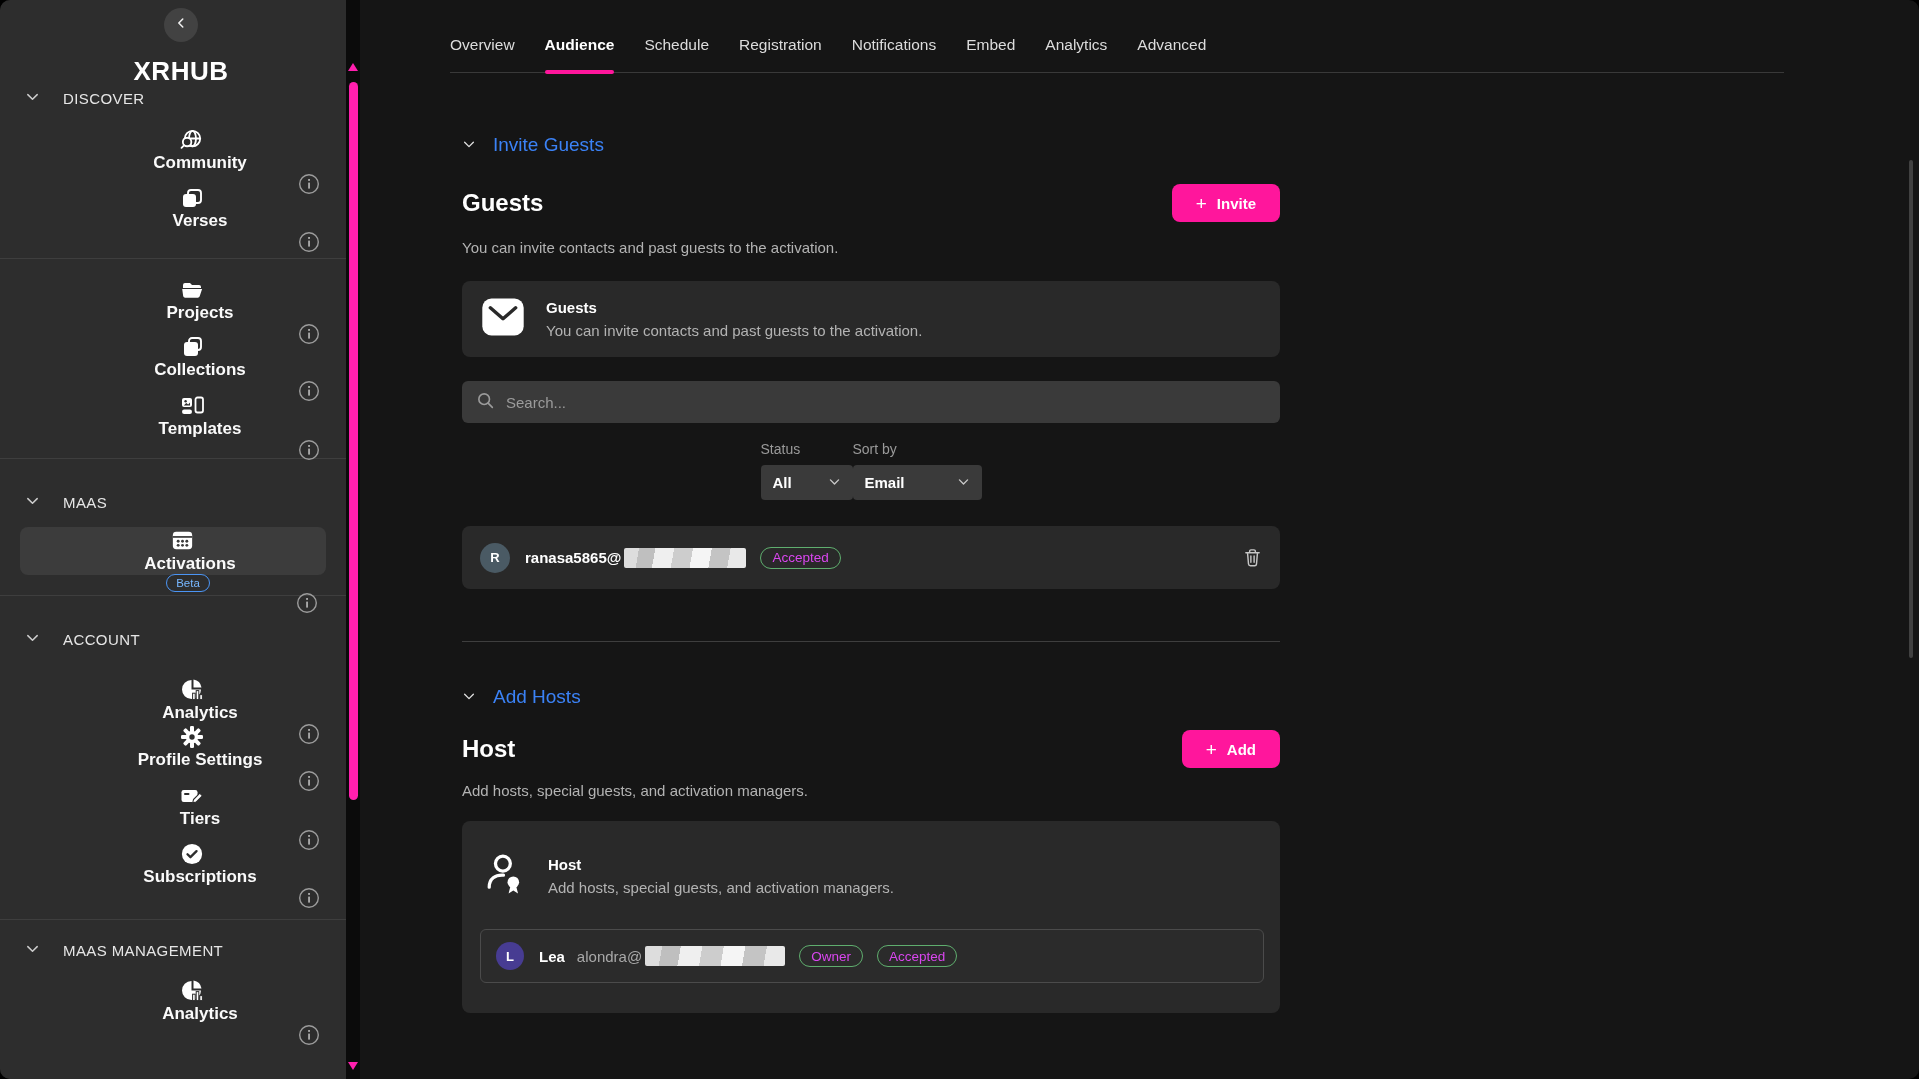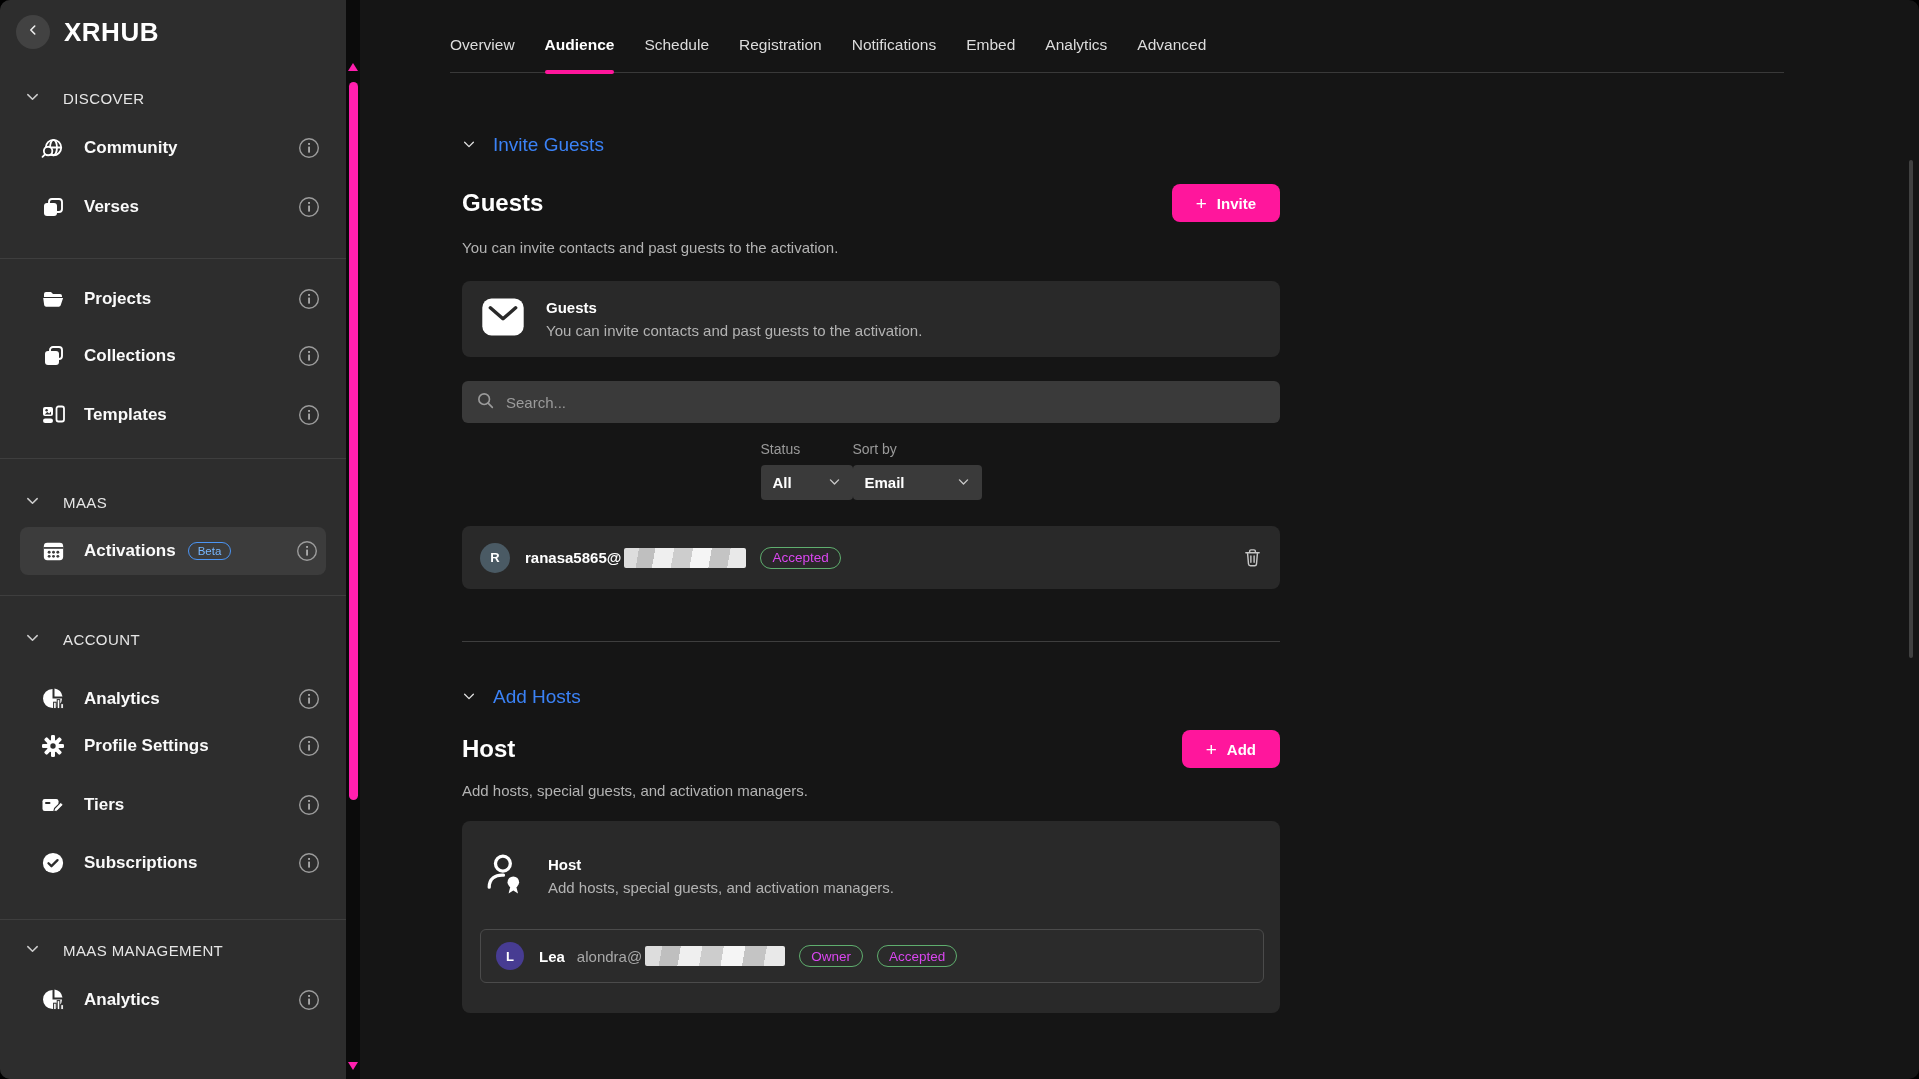--- a/index.html
+++ b/index.html
@@ -2,25 +2,25 @@
 <html><head>
 <meta charset="utf-8">
 <style>
   * { box-sizing: border-box; margin: 0; padding: 0; }
   html,body { width:1919px; height:1079px; background:#000; font-family:"Liberation Sans",sans-serif; overflow:hidden; }
   .app { position:relative; width:1919px; height:1079px; background:#151515; border-radius:10px; overflow:hidden; color:#fff; }
 
   
   .sidebar { position:absolute; left:0; top:0; bottom:0; width:360px; background:#2d2d2d; }
   .sidebar-inner { position:absolute; left:0; top:0; width:346px; bottom:0; overflow:hidden; }
-  .logo-row { display:flex; align-items:center; gap:14px; padding:8px 0 0 16px; height:56px; }
+  .logo-row { display:flex; align-items:center; gap:14px; padding:8px 0 0 16px; height:56px;flex-direction:column; }
   .back-btn { width:34px; height:34px; border-radius:50%; background:#424242; display:flex; align-items:center; justify-content:center; flex:0 0 auto; cursor:pointer; }
   .logo-text { font-size:26px; font-weight:bold; letter-spacing:.5px; }
   .sec-head { display:flex; align-items:center; gap:23px; padding-left:25px; height:24px; color:#e6e6e6; font-size:15px; letter-spacing:.4px; cursor:pointer; }
-  .s-item { display:flex; align-items:center; height:44px; padding-left:38px; cursor:pointer; }
+  .s-item { display:flex; align-items:center; height:44px; padding-left:38px; cursor:pointer;flex-direction:column; }
   .s-item .ic { width:30px; display:flex; justify-content:center; flex:0 0 auto; }
   .s-item .lbl { margin-left:16px; font-size:17px; font-weight:bold; color:#fafafa; }
   .s-item .info { margin-left:auto; margin-right:26px; display:flex; }
   .s-item.active { margin:0 20px; padding-left:18px; height:48px; background:#3c3c3c; border-radius:8px; }
   .s-item.active .info { margin-right:8px; }
   .beta { margin-left:12px; font-size:11.5px; font-weight:normal; color:#77b7ff; border:1.5px solid #4b95f5; border-radius:10px; padding:2px 9px; }
   .side-div { height:1px; background:#3e3e3e; }
   
   .side-track { position:absolute; right:0; top:0; bottom:0; width:14px; background:#0b0b0b; }
   .side-thumb { position:absolute; left:2.5px; width:9px; top:82px; height:718px; background:#ff1fae; border-radius:5px; }

